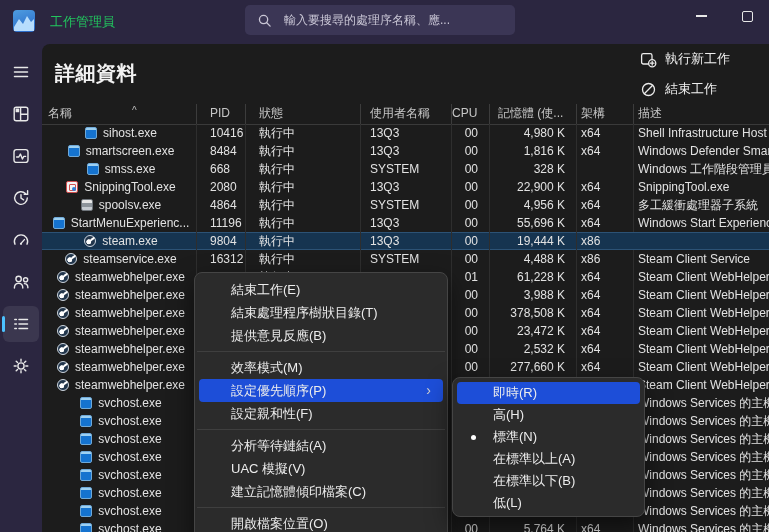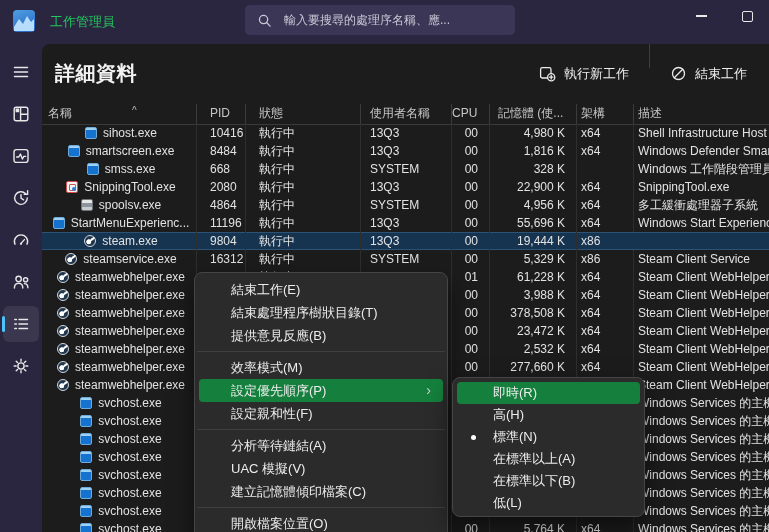--- a/index.html
+++ b/index.html
@@ -34,21 +34,21 @@
   .nav-item.selected{background:rgba(255,255,255,.08);}
   .nav-item .pill{display:none;}
   .nav-item.selected .pill{display:block;position:absolute;left:-1px;top:10px;width:3px;height:16px;
     border-radius:2px;background:var(--accent,#4cc2ff);}
   
   .panel{position:absolute;left:42px;top:44px;right:0;bottom:0;background:#1c1c1c;
     border-top-left-radius:8px;overflow:hidden;}
   .toolbar{position:absolute;left:0;top:0;right:0;height:59px;}
   .page-title{position:absolute;left:13px;top:0;height:59px;line-height:59px;font-size:20px;
     font-weight:700;color:#f2f2f2;letter-spacing:.5px;}
-  .tb-actions{position:absolute;right:10px;top:0;height:59px;display:flex;}
+  .tb-actions{position:absolute;right:27px;top:0;height:59px;display:flex;flex-direction:column;}
   .tb-btn{display:flex;align-items:center;gap:8px;padding:6px 12px;border-radius:4px;font-size:13px;color:#efefef;}
   .tb-sep{width:1px;height:24px;background:#3f3f3f;margin:0 8px;}
   
   .grid{display:grid;grid-template-columns:155px 49px 115px 91px 38px 87px 57px 1fr;}
   .thead{position:absolute;left:0;top:60px;right:0;height:20px;border-bottom:1px solid #3a3a3a;
     font-size:12px;color:#c6c6c6;}
   .thead .hc{position:relative;line-height:19px;border-right:1px solid #3c3c3c;overflow:hidden;
     white-space:nowrap;box-sizing:border-box;}
   .thead .hc:last-child{border-right:0;}
   .hc.name{padding-left:6px;}
@@ -85,21 +85,21 @@
   .pic[data-icon="snipping"]::after{content:"";position:absolute;right:1px;bottom:1px;width:4px;height:4px;
     border-radius:50%;background:#2e7fd6;}
   
   .menu{position:absolute;background:#2b2b2b;border:1px solid #454545;border-radius:8px;
     box-shadow:0 10px 24px rgba(0,0,0,.55);font-size:13px;color:#ececec;box-sizing:border-box;}
   .ctx{left:194px;top:272px;width:254px;height:268px;padding-top:5px;border-bottom-left-radius:0;border-bottom-right-radius:0;}
   .sub{left:452px;top:377px;width:193px;height:140px;padding-top:4px;}
   .mi{position:relative;height:23px;line-height:23px;margin:0 4px;border-radius:4px;
     padding-left:32px;white-space:nowrap;overflow:hidden;}
   .sub .mi{height:22px;line-height:22px;padding-left:36px;}
-  .mi.hl{background:#15803d;}
+  .mi.hl{background:#1d4ed8;}
   .menu-sep{height:1px;background:#3f3f3f;margin:4px 2px;}
   .sub-arrow{display:none;}
   .mi.has-sub .sub-arrow{display:block;position:absolute;right:12px;top:0;font-size:14px;color:#cfcfcf;}
   .radio{display:none;}
   .mi.checked .radio{display:block;position:absolute;left:14px;top:50%;margin-top:-2.5px;width:5px;height:5px;
     border-radius:50%;background:#fff;}
 </style>
 </head>
 <body>
 
@@ -380,21 +380,21 @@
       </div>
       <div class="row grid">
         <div class="c name">
           <span class="pic" data-icon="steam"></span>
           <span>steamservice.exe</span>
         </div>
         <div class="c pid">16312</div>
         <div class="c status">執行中</div>
         <div class="c user">SYSTEM</div>
         <div class="c cpu">00</div>
-        <div class="c mem">5,329 K</div>
+        <div class="c mem">4,488 K</div>
         <div class="c arch">x86</div>
         <div class="c desc">Steam Client Service</div>
       </div>
       <div class="row grid">
         <div class="c name">
           <span class="pic" data-icon="steam"></span>
           <span>steamwebhelper.exe</span>
         </div>
         <div class="c pid">13656</div>
         <div class="c status">執行中</div>

